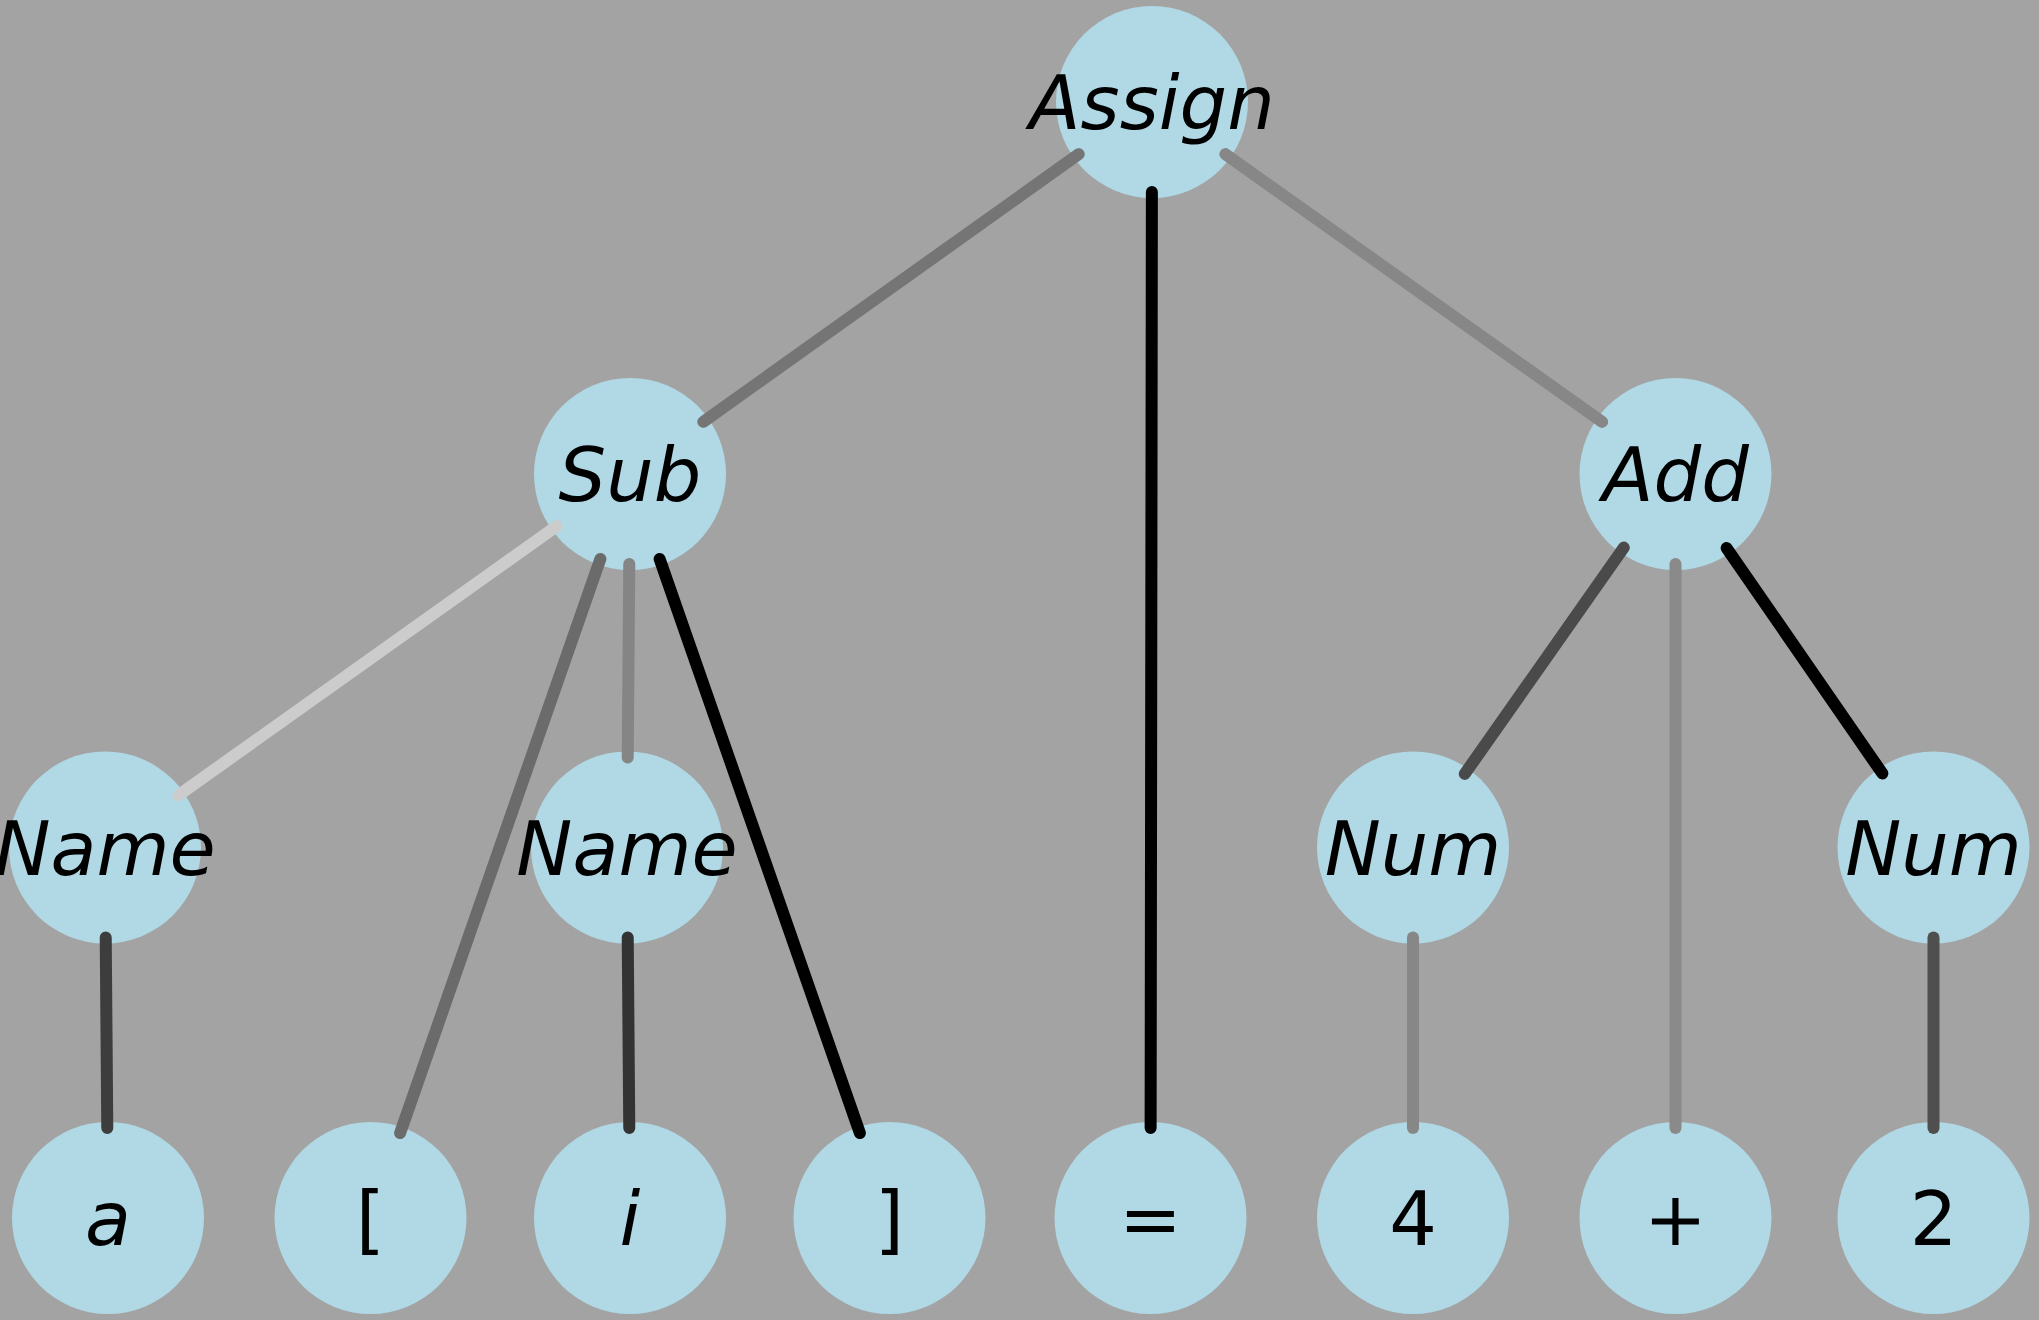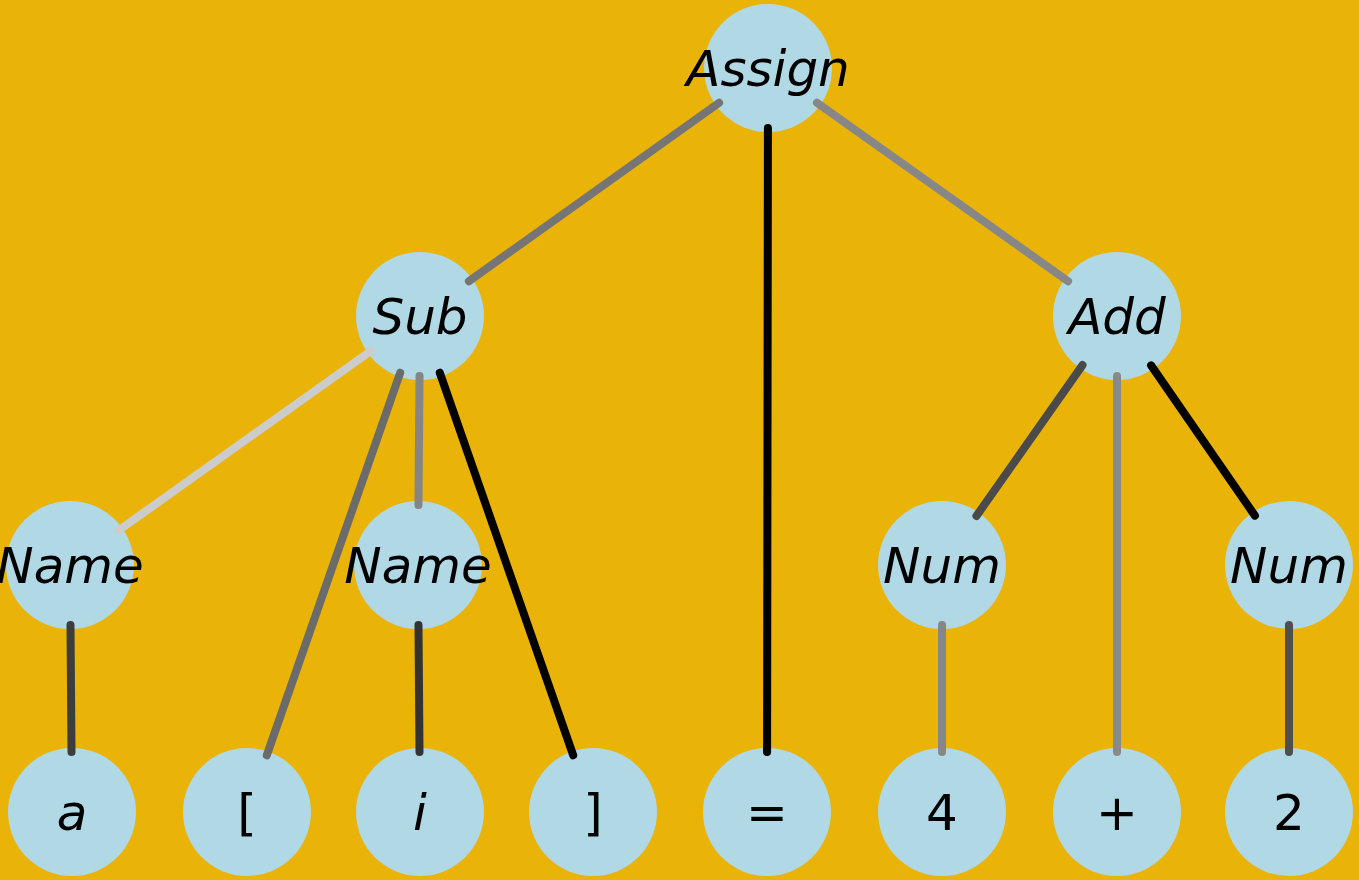--- a/index.html
+++ b/index.html
@@ -4,21 +4,21 @@
 <style>
   html, body {
     margin: 0;
     padding: 0;
     background: #ffffff;
   }
   .canvas {
     position: relative;
     width: 1359px;
     height: 880px;
-    background: #eab308;
+    background: #a3a3a3;
     overflow: hidden;
   }
   svg text {
     font-family: "DejaVu Sans", sans-serif;
     fill: #000000;
     text-anchor: middle;
     user-select: none;
   }
 </style>
 </head>

